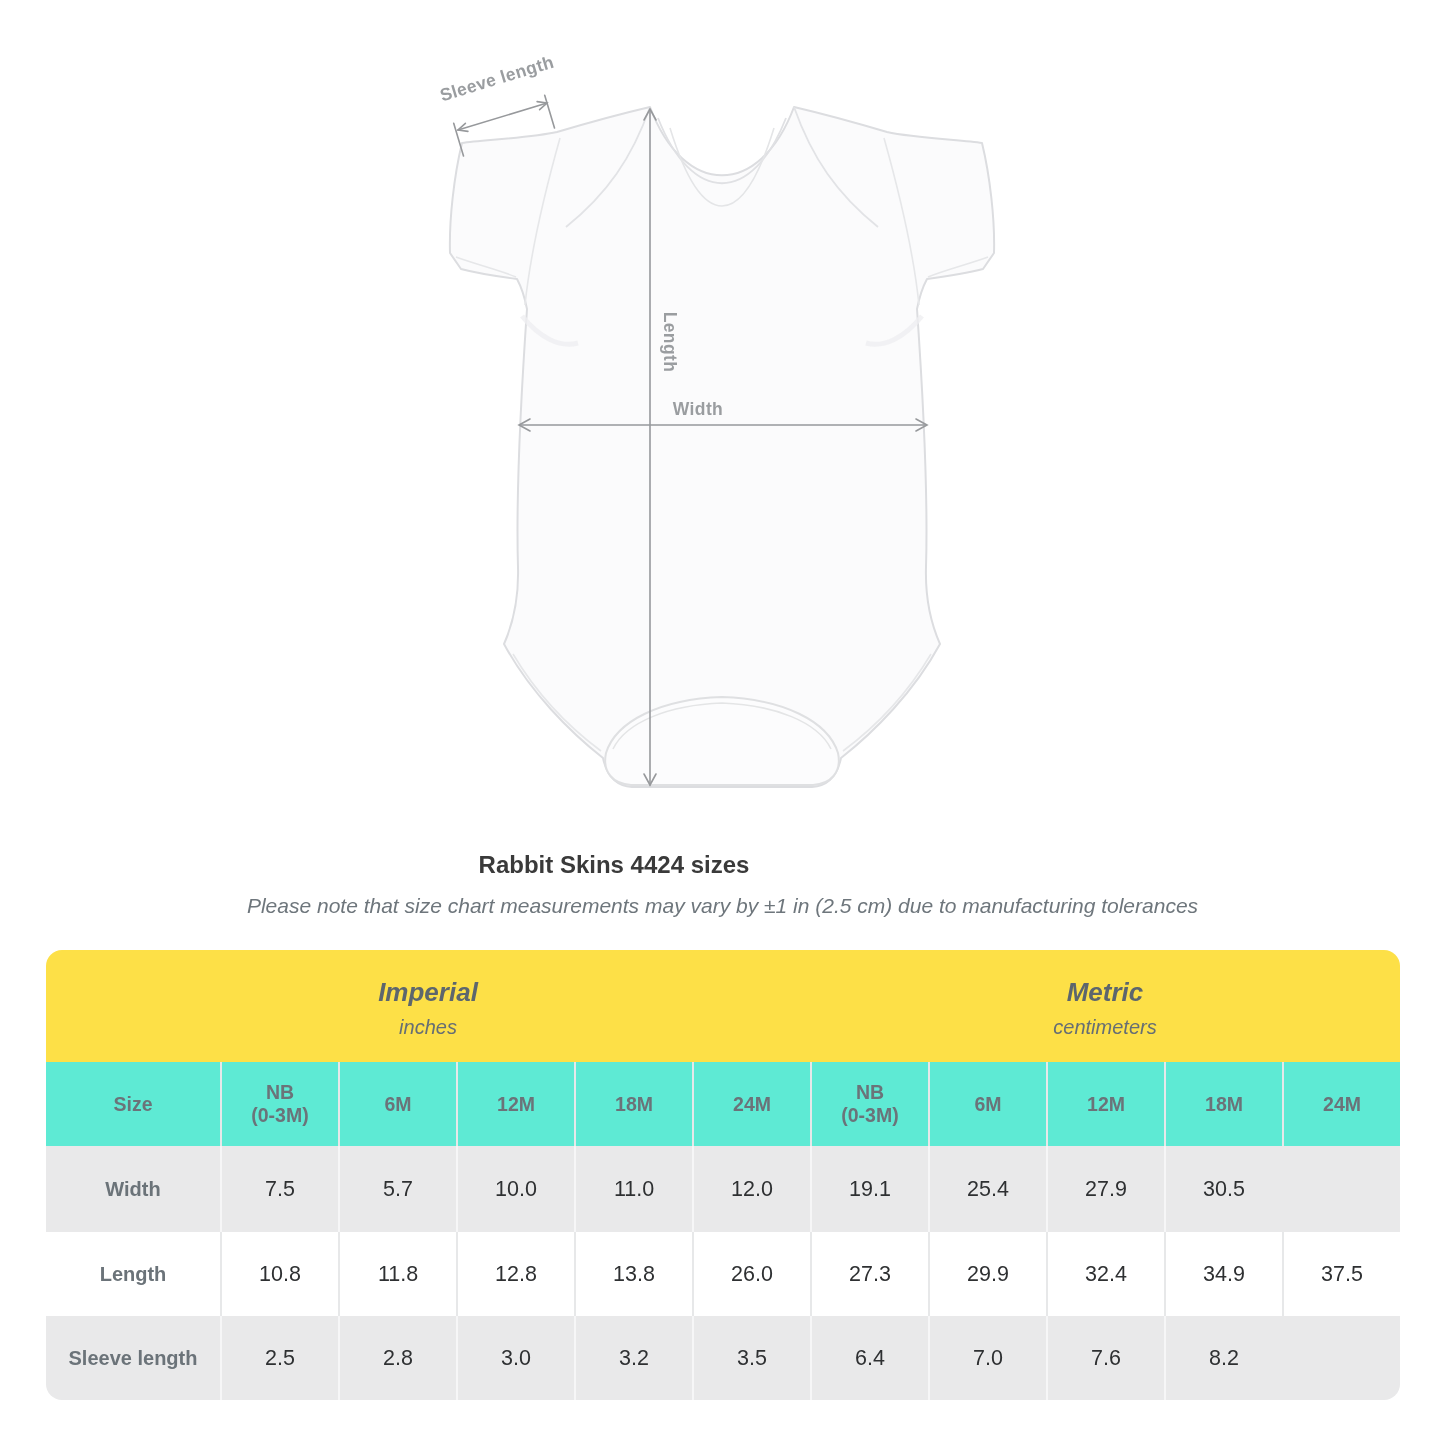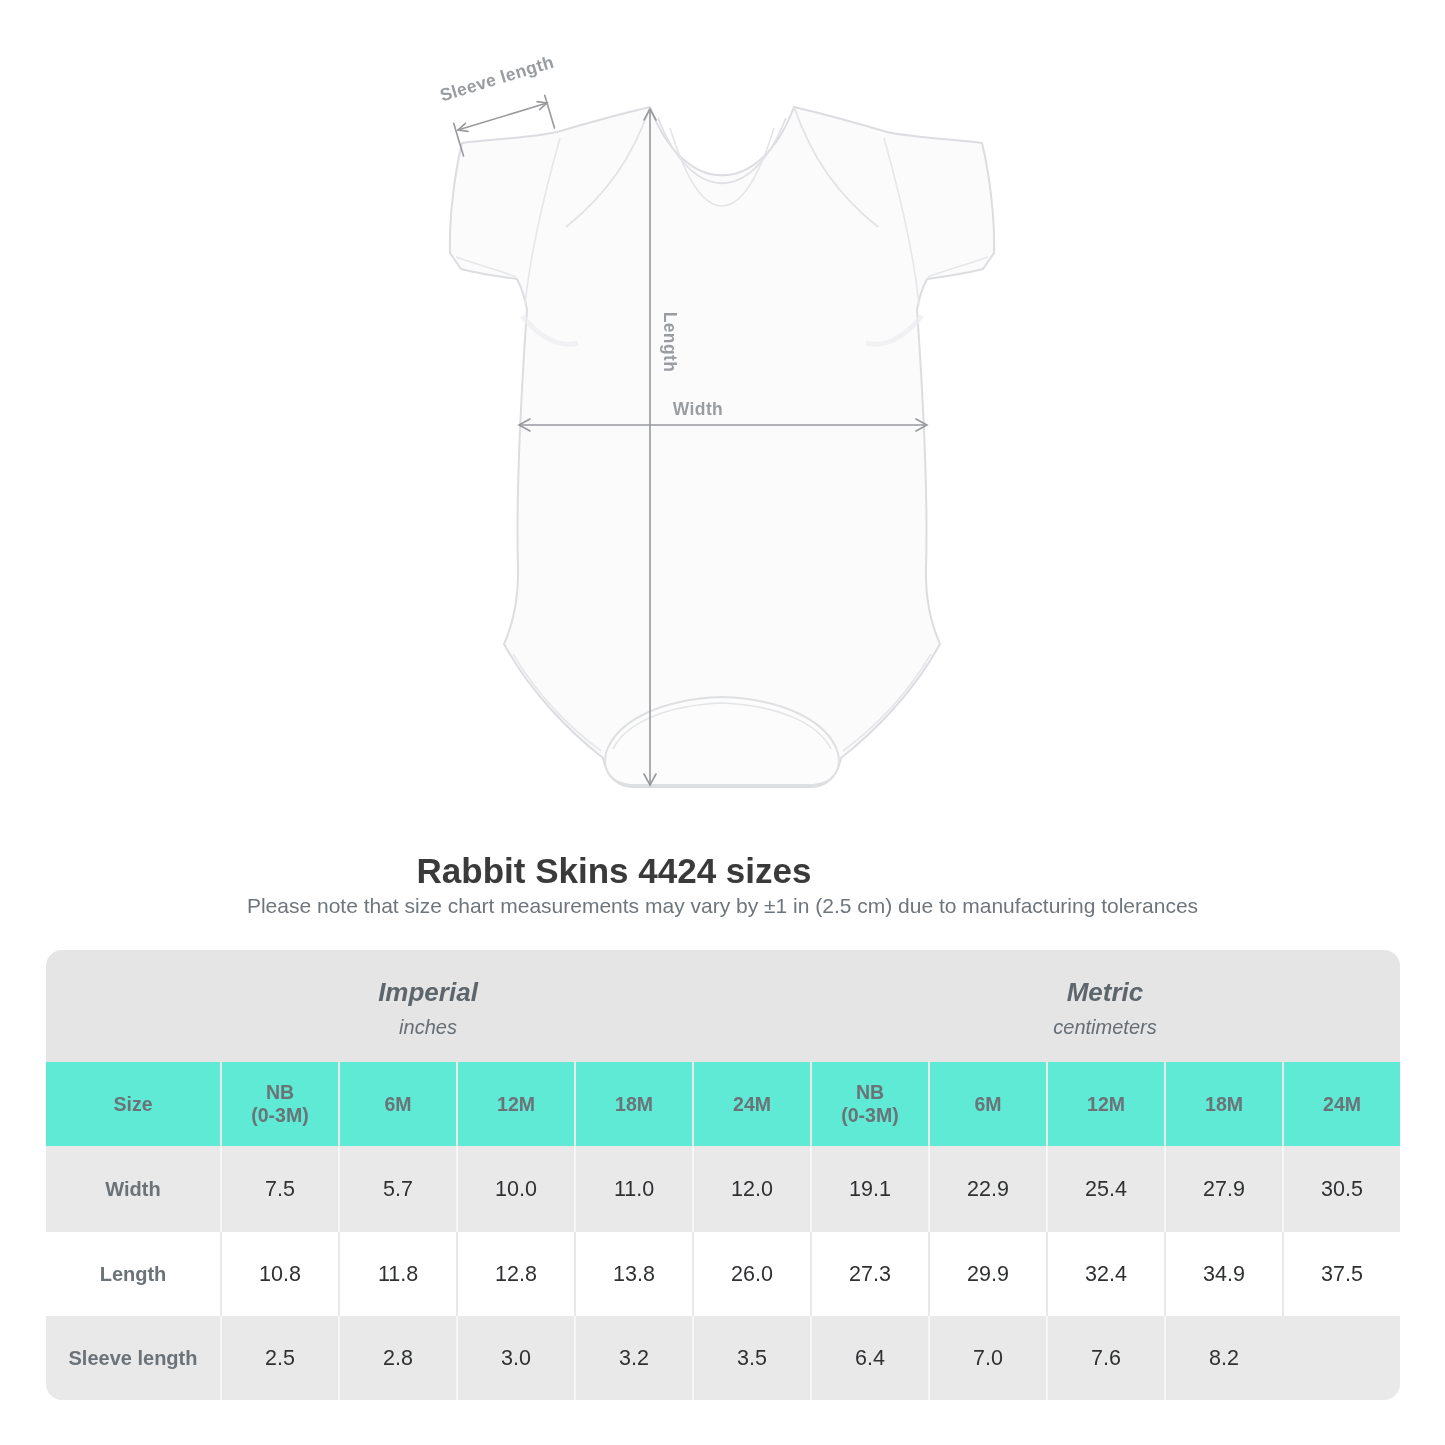--- a/index.html
+++ b/index.html
@@ -9,28 +9,28 @@
   
   .figure-svg{position:absolute;left:420px;top:80px;width:580px;height:730px;}
   .dim-label{position:absolute;font-weight:bold;color:#9a9da0;font-size:17.5px;
              letter-spacing:.4px;white-space:nowrap;}
   .dim-sleeve{left:497px;top:79px;transform:translate(-50%,-50%) rotate(-17deg);}
   .dim-length{left:669px;top:342px;transform:translate(-50%,-50%) rotate(90deg);}
   .dim-width{left:698px;top:409px;transform:translate(-50%,-50%);}
 
   
   .page-title{position:absolute;left:0;width:1228px;top:851px;margin:0;
-              text-align:center;font-size:35px;font-weight:bold;color:#3a3a3a;}
+              text-align:center;font-size:24px;font-weight:bold;color:#3a3a3a;}
   .page-subtitle{position:absolute;left:0;width:1445px;top:894px;margin:0;
-                 text-align:center;font-size:21px;color:#6e767c;}
+                 text-align:center;font-size:21px;font-style:italic;color:#6e767c;}
 
   
   .size-table{position:absolute;left:46px;top:950px;width:1354px;
               border-radius:16px;overflow:hidden;}
-  .band{display:grid;grid-template-columns:764px 1fr;height:112px;background:#e5e5e5;}
+  .band{display:grid;grid-template-columns:764px 1fr;height:112px;background:#fde047;}
   .group{display:flex;flex-direction:column;align-items:center;justify-content:center;
          padding-top:4px;}
   .group-label{font-size:26px;font-weight:bold;font-style:italic;color:#5d666d;}
   .group-unit{font-size:20px;font-style:italic;color:#666e74;margin-top:8px;}
 
   .trow{display:grid;grid-template-columns:174px repeat(10,1fr);}
   .trow.h-row{height:84px;background:#5eead4;}
   .trow.g-row{background:#e9e9ea;}
   .trow.w-row{height:86px;}
   .trow.l-row{height:84px;background:#ffffff;}
@@ -164,21 +164,20 @@
     </div>
 
     <div class="trow g-row w-row">
       <div class="c rowlabel">Width</div>
       <div class="c">7.5</div>
       <div class="c">5.7</div>
       <div class="c">10.0</div>
       <div class="c">11.0</div>
       <div class="c">12.0</div>
       <div class="c">19.1</div>
-      <div class="c">22.9</div>
       <div class="c">25.4</div>
       <div class="c">27.9</div>
       <div class="c">30.5</div>
     </div>
 
     <div class="trow l-row">
       <div class="c rowlabel">Length</div>
       <div class="c">10.8</div>
       <div class="c">11.8</div>
       <div class="c">12.8</div>

